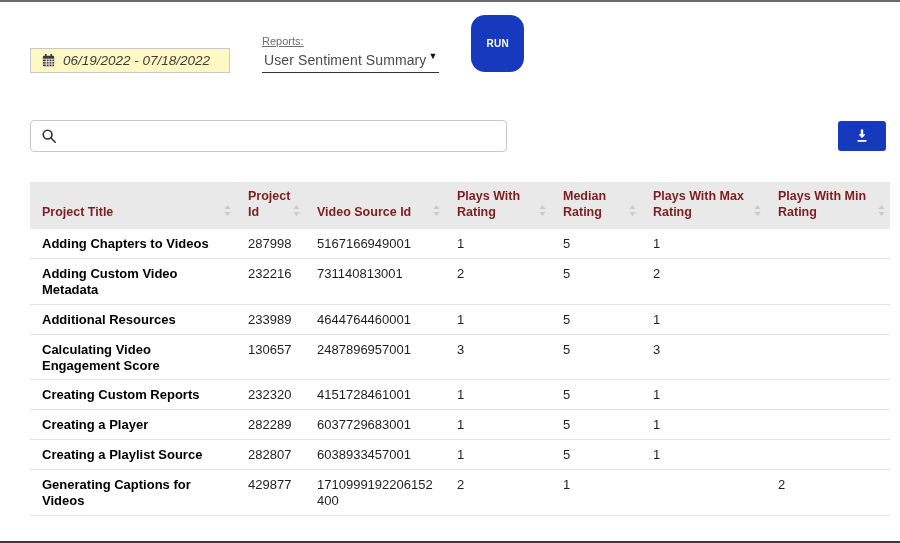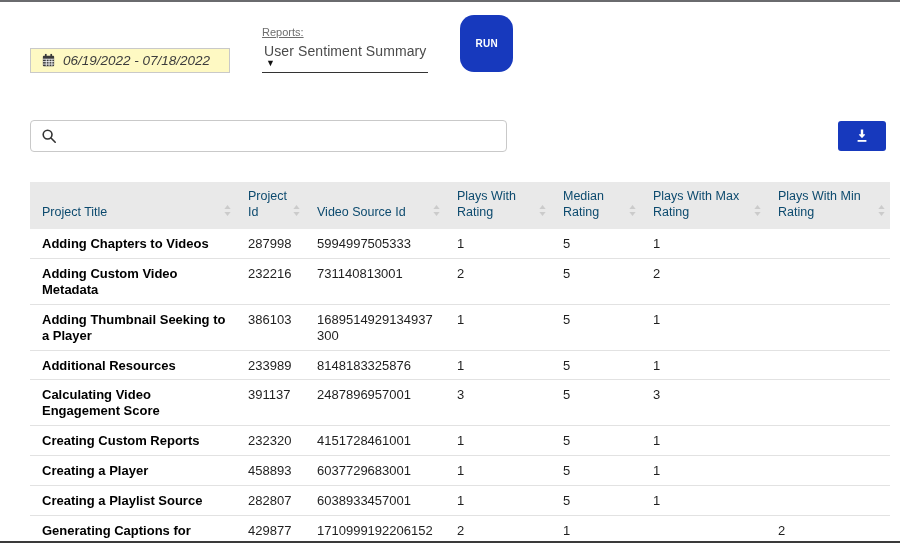--- a/index.html
+++ b/index.html
@@ -31,21 +31,21 @@
     font-style:italic;
   }
   .date-input .cal{ margin:0 7px 0 2px; display:inline-flex; }
   .date-value{ font-size:13.5px; color:#3c3c3c; white-space:nowrap; }
 
   .reports-group{ margin-left:32px; }
   .reports-label{ font-size:11px; color:#6e6e6e; margin-bottom:4px;text-decoration:underline; }
   .reports-select{
     display:inline-flex; align-items:flex-start;
     border-bottom:1px solid #333;
-    padding:0 2px 4px 2px; min-width:152px; cursor:pointer;flex-direction:column;
+    padding:0 2px 4px 2px; min-width:152px; cursor:pointer;
   }
   .reports-value{ font-size:14px; color:#4a4a4a; letter-spacing:.1px; }
   .caret{ font-size:9px; color:#111; margin-left:2px; line-height:1; }
 
   .run-btn{
     margin-left:32px; margin-bottom:1px;
     background:var(--accent); color:#fff;
     border:none; border-radius:14px;
     font-family:inherit; font-size:10px; font-weight:bold;
     letter-spacing:.3px; padding:23px 15px; cursor:pointer;
@@ -73,21 +73,21 @@
     display:flex; align-items:center; justify-content:center; cursor:pointer;
   }
 
   
   .report-table{
     width:860px; margin:30px 10px 0 30px;
     border-collapse:collapse; table-layout:fixed;
   }
   .report-table thead th{
     background:#e9e9e9; text-align:left; vertical-align:bottom;
-    font-size:12.5px; font-weight:normal; color:#0c4a6e;
+    font-size:12.5px; font-weight:bold; color:#7f1d1d;
     padding:7px 14px 9px 12px; position:relative; line-height:1.25;
     cursor:pointer;
   }
   .report-table thead .sort{ position:absolute; right:5px; bottom:13px; line-height:0; }
   .report-table tbody td{
     font-size:13px; color:#1f1f1f;
     padding:7px 8px 6px 12px; line-height:1.22;
     border-bottom:1px solid #e2e2e2; vertical-align:top;
     word-wrap:break-word;
   }
@@ -189,74 +189,65 @@
         <th><span>Plays With Min Rating</span><span class="sort"><svg width="7" height="11" viewBox="0 0 7 11">
               <path d="M3.5 0L6.6 4H.4z" fill="#cbcbcb"></path>
               <path d="M3.5 11L.4 7h6.2z" fill="#cbcbcb"></path>
             </svg></span></th>
       </tr>
     </thead>
   <tbody>
       <tr>
         <td>Adding Chapters to Videos</td>
         <td>287998</td>
-        <td>5994997505333</td>
+        <td>5167166949001</td>
         <td>1</td>
         <td>5</td>
         <td>1</td>
         <td></td>
       </tr>
       <tr>
         <td>Adding Custom Video Metadata</td>
         <td>232216</td>
         <td>731140813001</td>
         <td>2</td>
         <td>5</td>
         <td>2</td>
         <td></td>
       </tr>
       <tr>
-        <td>Adding Thumbnail Seeking to a Player</td>
-        <td>386103</td>
-        <td>1689514929134937300</td>
-        <td>1</td>
-        <td>5</td>
-        <td>1</td>
-        <td></td>
-      </tr>
-      <tr>
         <td>Additional Resources</td>
         <td>233989</td>
-        <td>8148183325876</td>
+        <td>4644764460001</td>
         <td>1</td>
         <td>5</td>
         <td>1</td>
         <td></td>
       </tr>
       <tr>
         <td>Calculating Video Engagement Score</td>
-        <td>391137</td>
+        <td>130657</td>
         <td>2487896957001</td>
         <td>3</td>
         <td>5</td>
         <td>3</td>
         <td></td>
       </tr>
       <tr>
         <td>Creating Custom Reports</td>
         <td>232320</td>
         <td>4151728461001</td>
         <td>1</td>
         <td>5</td>
         <td>1</td>
         <td></td>
       </tr>
       <tr>
         <td>Creating a Player</td>
-        <td>458893</td>
+        <td>282289</td>
         <td>6037729683001</td>
         <td>1</td>
         <td>5</td>
         <td>1</td>
         <td></td>
       </tr>
       <tr>
         <td>Creating a Playlist Source</td>
         <td>282807</td>
         <td>6038933457001</td>

